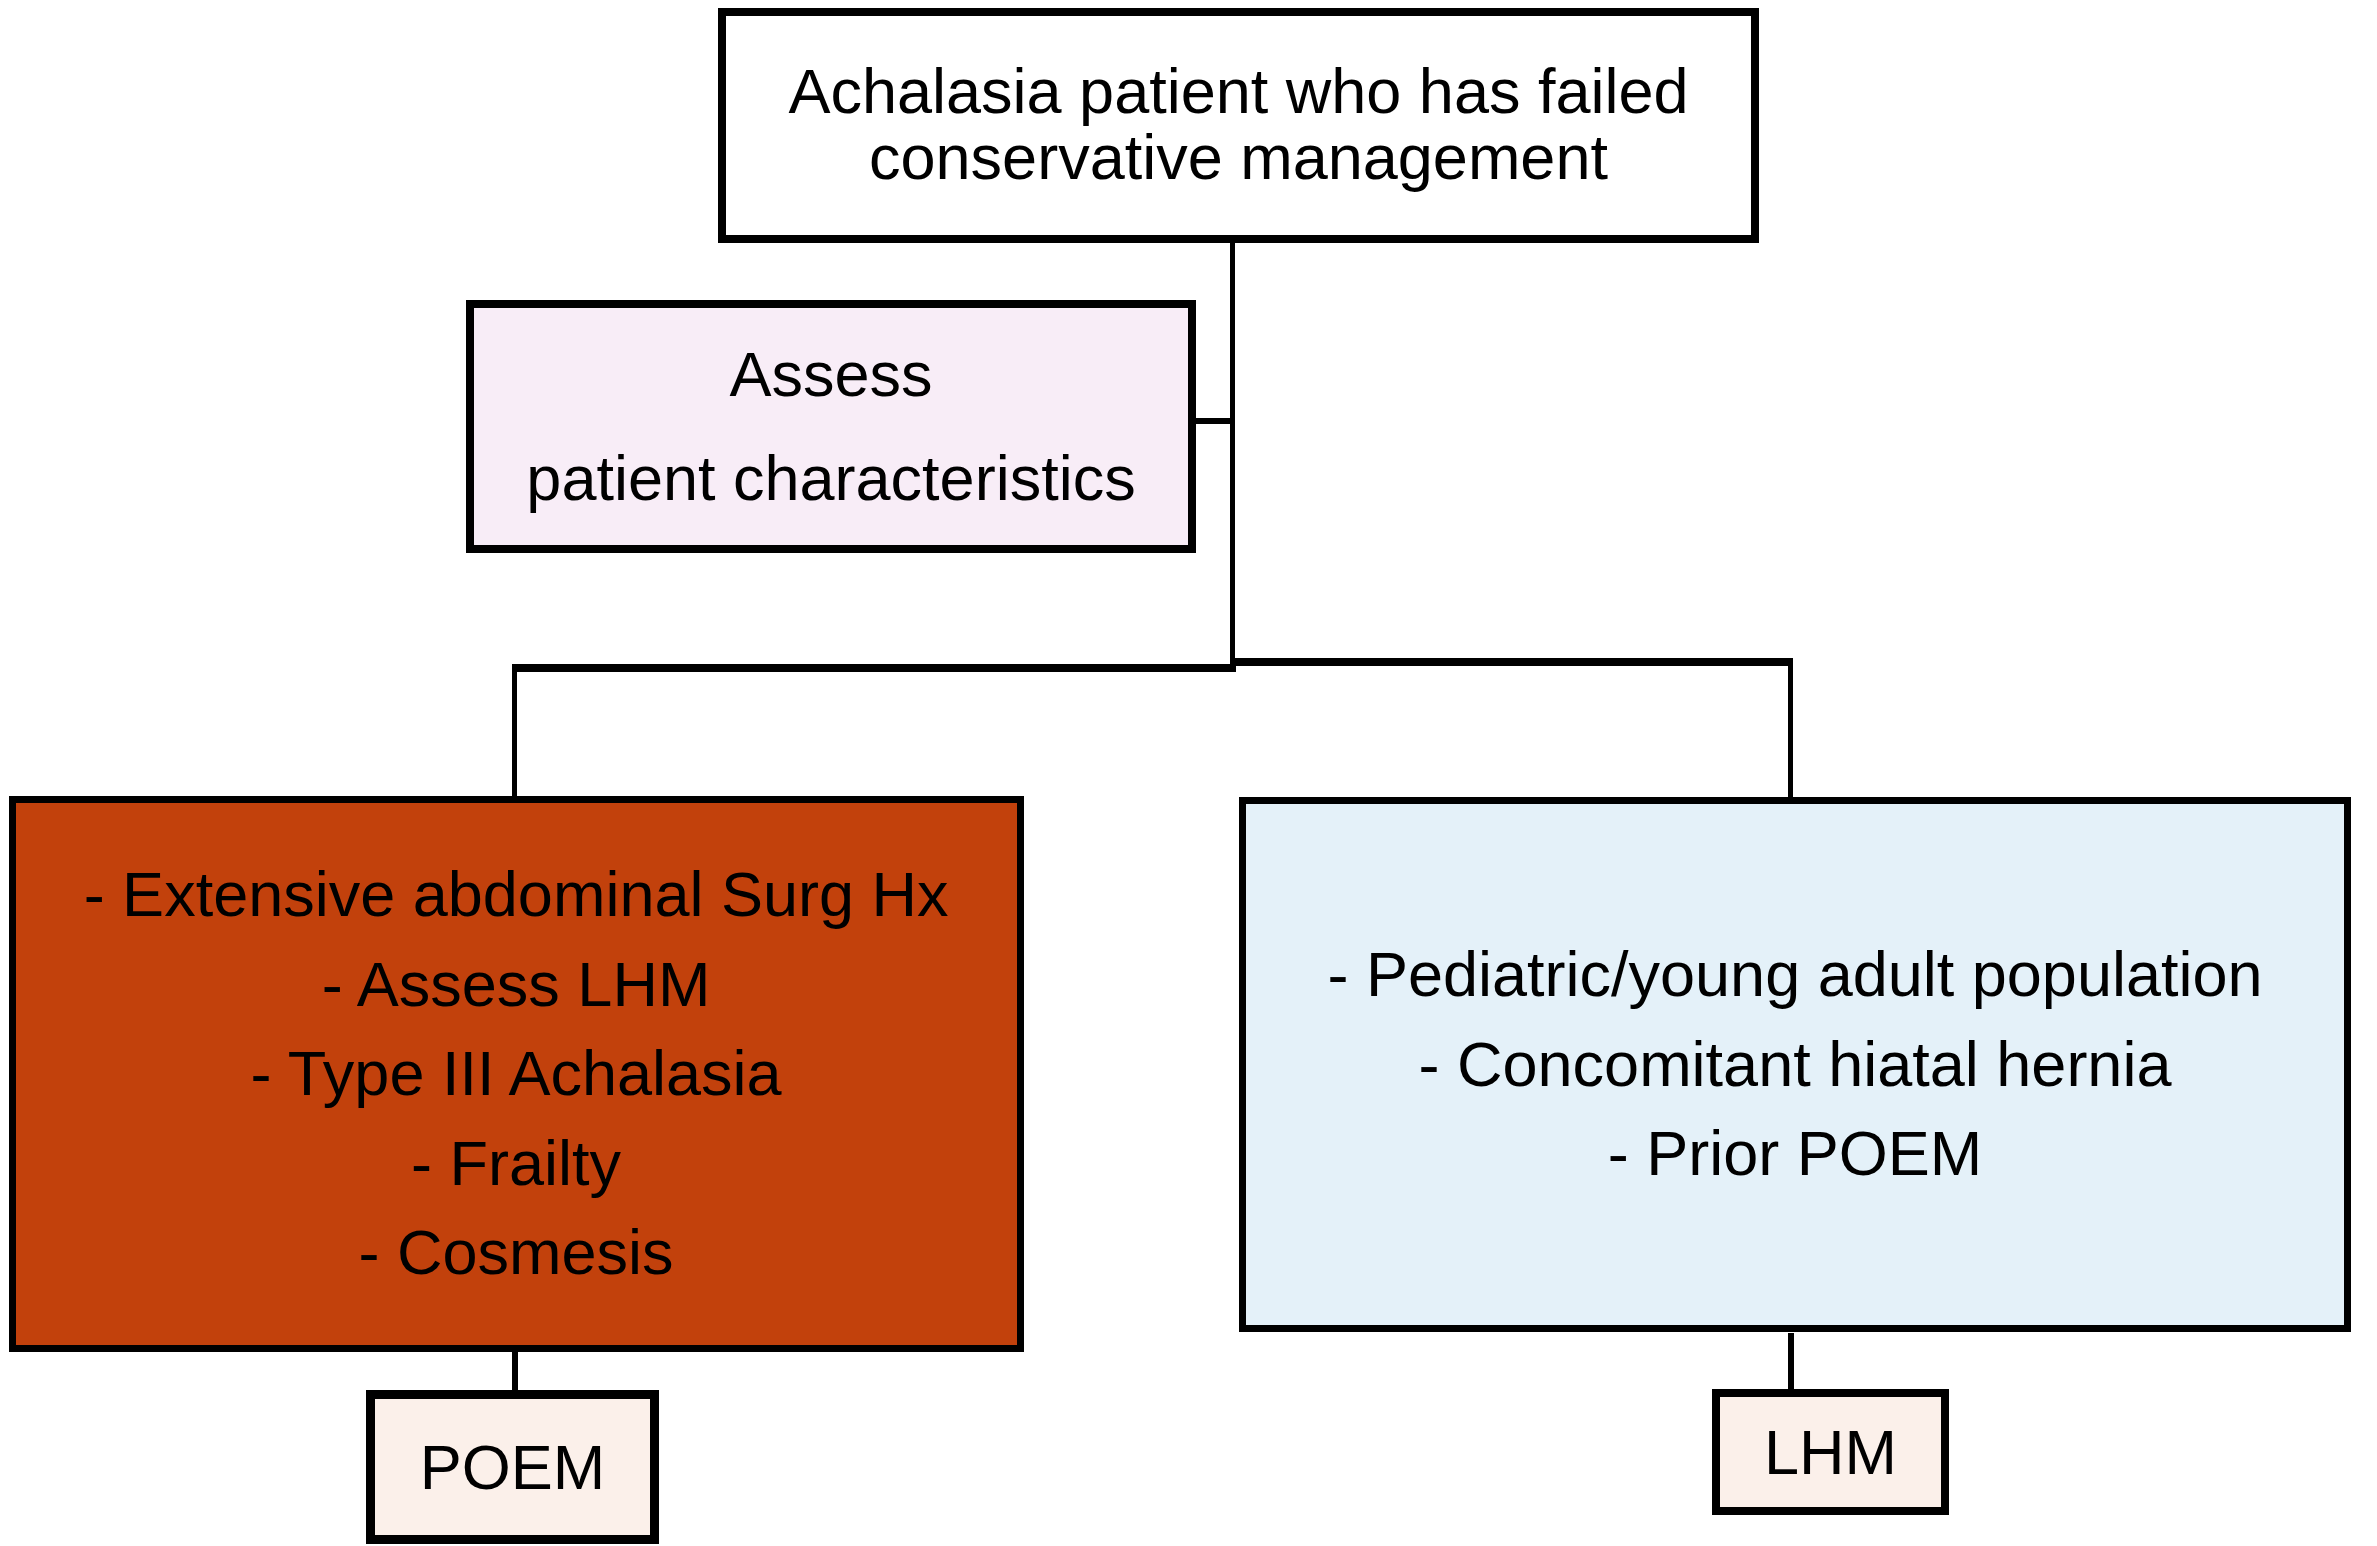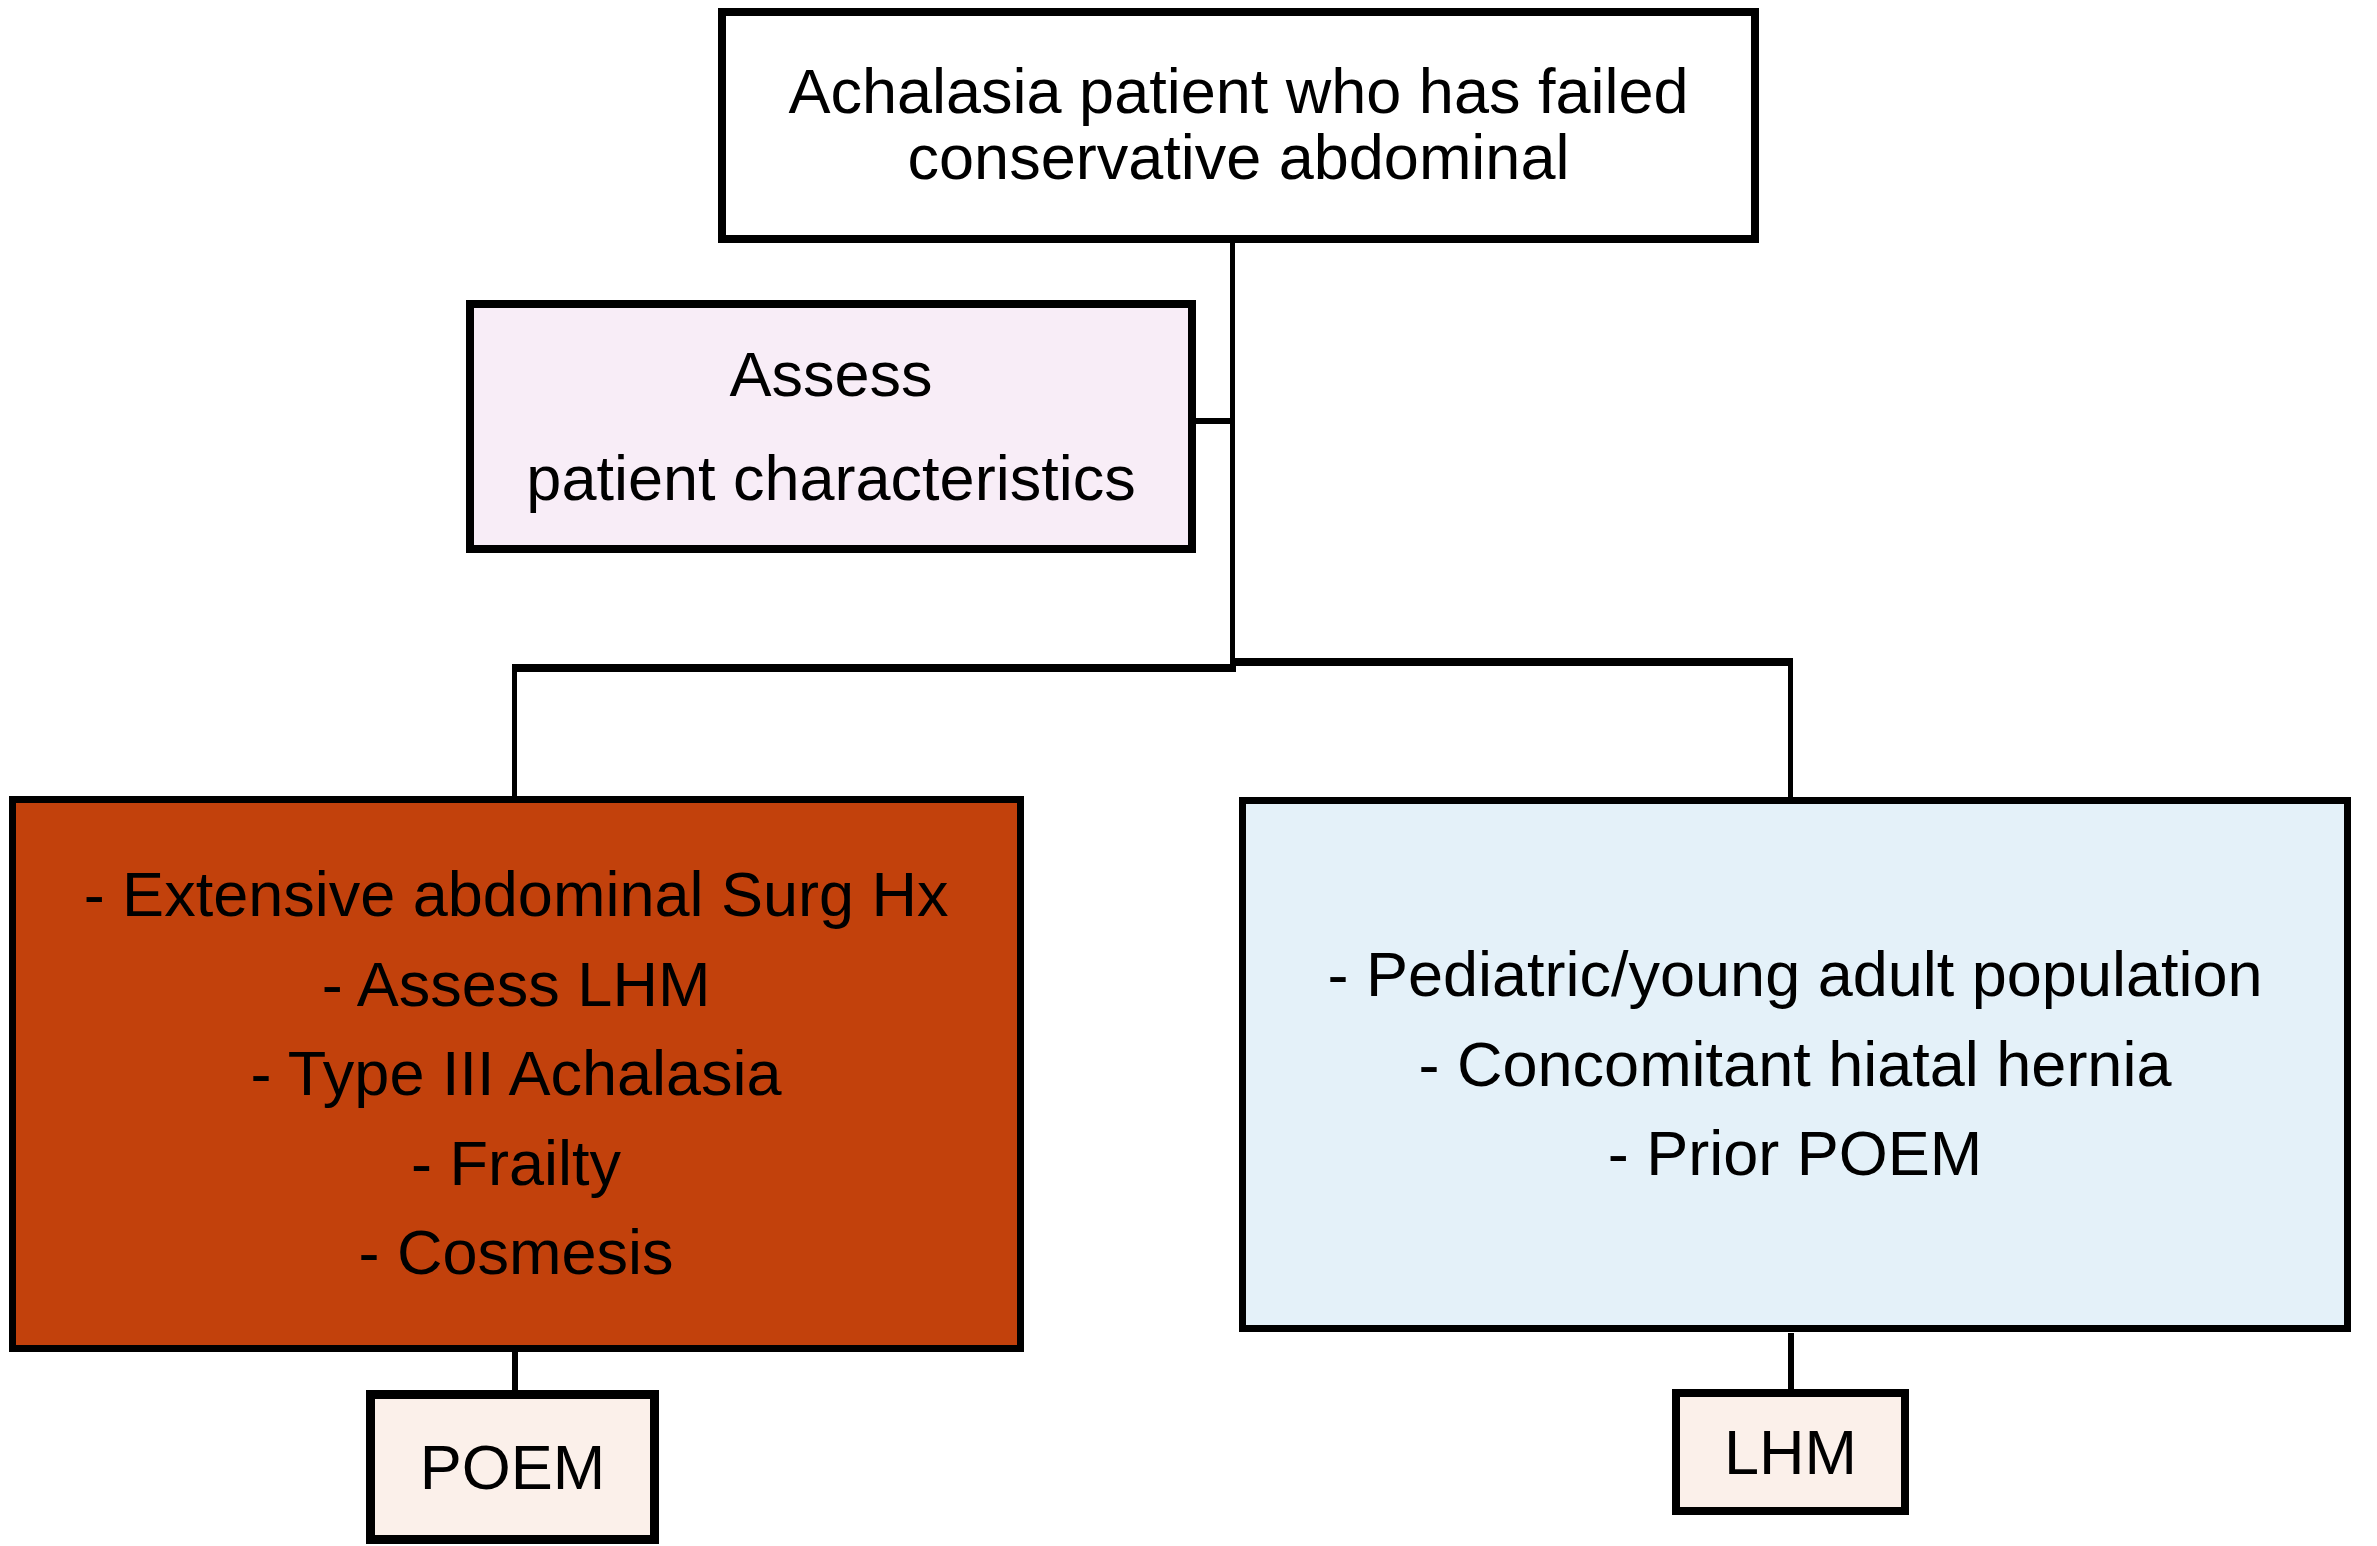--- a/index.html
+++ b/index.html
@@ -29,21 +29,21 @@
     color: #000000;
   }
   .node .line { display: block; }
 
   
   #root-node    { left: 718px; top: 7.5px;   width: 1041px; height: 235px;  line-height: 1.04; background: #ffffff; text-align: right; }
   #assess-node  { left: 466px;  top: 300px;  width: 730px; height: 253px;  line-height: 1.64; }
   #left-criteria-node  { left: 8.6px;   top: 796px; width: 1015px; height: 556px; line-height: 1.42; border-width: 7.5px; }
   #right-criteria-node { left: 1239px; top: 797px; width: 1112px; height: 535px; line-height: 1.42; border-width: 7.5px; text-align: right; }
   #poem-node    { left: 366px;  top: 1390px; width: 293px;  height: 154px;  border-width: 9px; }
-  #lhm-node     { left: 1672px; top: 1389px; width: 237px;  height: 126px;  border-width: 8px; }
+  #lhm-node     { left: 1712px; top: 1389px; width: 237px;  height: 126px;  border-width: 8px; }
 
   
   .edge { position: absolute; background: #000000; }
   #edge-root-drop     { left: 1230px; top: 242px;  width: 5px;   height: 430px; }
   #edge-assess-stub   { left: 1189px; top: 418px;  width: 45px;   height: 6px;  }
   #edge-branch-left   { left: 512px; top: 664px; width: 724px; height: 8px;  }
   #edge-branch-right  { left: 1232px; top: 658px; width: 561px; height: 8px;  }
   #edge-left-drop     { left: 512px; top: 664px; width: 5px;   height: 132px; }
   #edge-right-drop    { left: 1788px; top: 658px; width: 5px;   height: 139px; }
   #edge-poem-drop     { left: 512px; top: 1352px; width: 6px;   height: 54px; }
@@ -58,21 +58,21 @@
   <div class="edge" id="edge-assess-stub"></div>
   <div class="edge" id="edge-branch-left"></div>
   <div class="edge" id="edge-branch-right"></div>
   <div class="edge" id="edge-left-drop"></div>
   <div class="edge" id="edge-right-drop"></div>
   <div class="edge" id="edge-poem-drop"></div>
   <div class="edge" id="edge-lhm-drop"></div>
 
   <div class="node" id="root-node" style="background: rgb(255, 255, 255);">
     <span class="line">Achalasia patient who has failed</span>
-    <span class="line">conservative abdominal</span>
+    <span class="line">conservative management</span>
   </div>
 
   <div class="node" id="assess-node" style="background: rgb(248, 237, 247);">
     <span class="line">Assess</span>
     <span class="line">patient characteristics</span>
   </div>
 
   <div class="node" id="left-criteria-node" style="background: #c2410c;">
     <span class="line">- Extensive abdominal Surg Hx</span>
     <span class="line">- Assess LHM</span>

